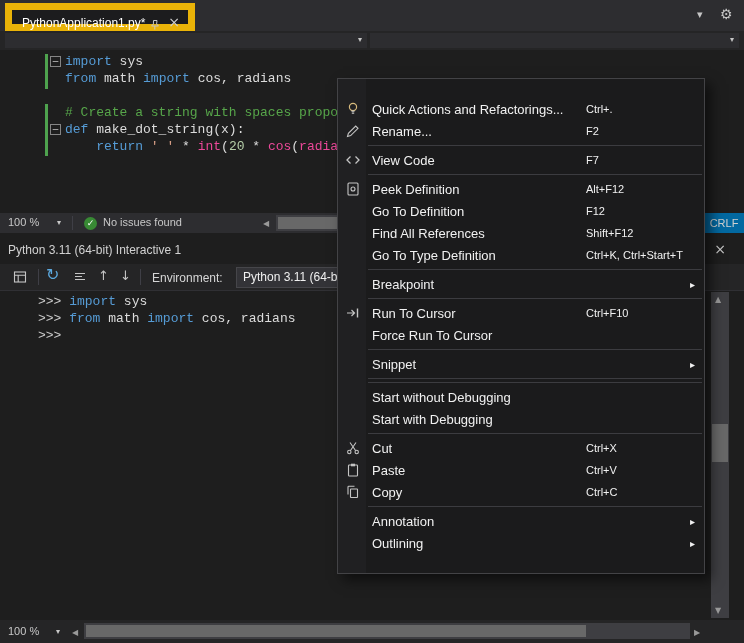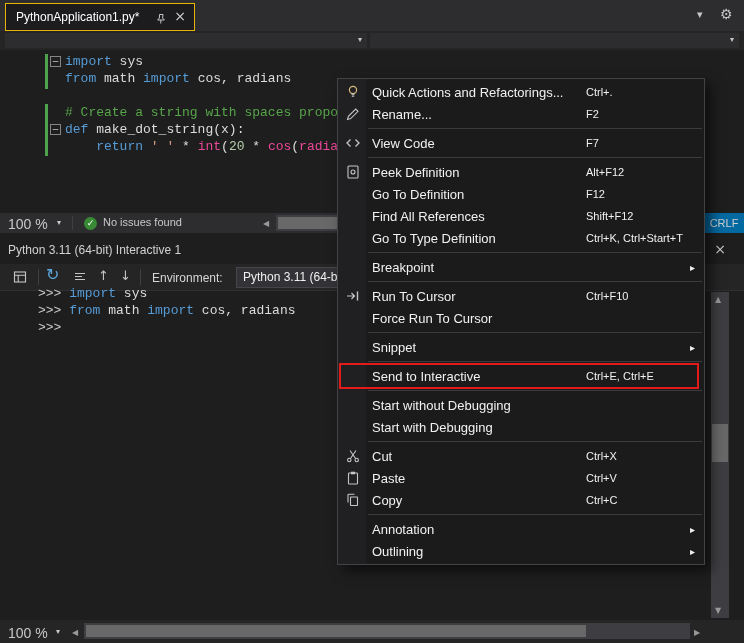--- a/index.html
+++ b/index.html
@@ -3,21 +3,21 @@
 <meta charset="utf-8">
 <style>
   *{margin:0;padding:0;box-sizing:border-box}
   html,body{background:#2d2d30}
   body{width:744px;height:643px;font-family:"Liberation Sans",sans-serif;overflow:hidden}
   #root{position:relative;width:744px;height:643px;background:#2d2d30;overflow:hidden}
   .glyph{font-family:"DejaVu Sans",sans-serif}
 
   
   .tab-strip{position:absolute;left:0;top:0;width:744px;height:31px;background:#2d2d30}
-  .doc-tab{position:absolute;left:5px;top:3px;width:190px;height:28px;background:#1c1c1e;border:1px solid #eab308}
+  .doc-tab{position:absolute;left:5px;top:3px;width:190px;height:28px;background:#1c1c1e;border:7px solid #eab308}
   .tab-title{position:absolute;left:10px;top:6px;font-size:12px;color:#ffffff;white-space:nowrap}
   .tab-pin{position:absolute;right:27px;top:7px}
   .tab-close{position:absolute;right:8px;top:4px;font-size:14px;color:#d0d0d0;cursor:default}
   .tr-chevron{position:absolute;left:697px;top:8px;font-size:11px;color:#c5c5c5}
   .tr-gear{position:absolute;left:720px;top:6px;font-size:14px;color:#c5c5c5}
 
   
   .nav-bar{position:absolute;left:0;top:31px;width:744px;height:19px;background:#252526}
   .nav-combo{position:absolute;top:2px;height:15px;background:#2d2d30}
   .nav-combo1{left:5px;width:362px}
@@ -32,21 +32,21 @@
   .fold{position:absolute;left:50px;width:11px;height:11px;border:1px solid #858585;background:#1e1e1e;color:#c8c8c8;font-size:9px;line-height:9px;text-align:center}
   .fold1{top:6px}.fold2{top:74px}
   #editor-code{position:absolute;left:65px;top:3px}
   .codeblock,#editor-code,#repl-code{font-family:Liberation Mono, monospace;font-size:13px;line-height:17px;white-space:pre;color:#dcdcdc}
   .code-line{height:17px}
   .tk-kw{color:#569cd6}.tk-id{color:#dcdcdc}.tk-comment{color:#57a64a}
   .tk-str{color:#d69d85}.tk-num{color:#b5cea8}.tk-fn{color:#ec4899}.tk-prompt{color:#cccccc}
 
   
   .editor-status{position:absolute;left:0;top:213px;width:744px;height:20px;background:#2d2d30}
-  .zoom-label{position:absolute;left:8px;top:3px;font-size:14px;color:#c8c8c8;white-space:nowrap}
+  .zoom-label{position:absolute;left:8px;top:3px;font-size:11px;color:#c8c8c8;white-space:nowrap}
   .zoom-chev{position:absolute;left:57px;top:5px;font-size:8px;color:#c8c8c8}
   .vsep{position:absolute;width:1px;background:#3f3f46}
   .vsep-status{left:72px;top:3px;height:14px}
   .check-circle{position:absolute;left:84px;top:4px;width:13px;height:13px;border-radius:50%;background:#388a34;display:flex;align-items:center;justify-content:center}
   .check-circle .glyph{font-size:9px;color:#ffffff;line-height:9px}
   .issues-label{position:absolute;left:103px;top:3px;font-size:11px;color:#c8c8c8;white-space:nowrap}
   .sb-left{position:absolute;left:263px;top:6px;font-size:8px;color:#999}
   .htrack{position:absolute;background:#3e3e42}
   .htrack-ed{left:276px;top:2px;width:426px;height:16px}
   .hthumb{position:absolute;background:#686868}
@@ -63,35 +63,35 @@
   .tb1{left:12px;top:5px}
   .tbsep1{left:38px;top:5px;height:16px}
   .tb2{left:46px;top:1px;font-size:16px;color:#5ca9de}
   .tb3{left:72px;top:5px}
   .tb4{left:98px;top:4px;font-size:13px;color:#c5c5c5}
   .tb5{left:120px;top:4px;font-size:13px;color:#c5c5c5}
   .tbsep2{left:140px;top:5px;height:16px}
   .env-label{position:absolute;left:152px;top:7px;font-size:12px;color:#d6d6d6;white-space:nowrap}
   .env-combo{position:absolute;left:236px;top:3px;width:118px;height:21px;background:#333337;border:1px solid #46464a}
   .env-combo span{display:block;padding-left:6px;font-size:12px;line-height:19px;color:#f0f0f0;white-space:nowrap;overflow:hidden}
-  #repl-code{position:absolute;left:38px;top:52px}
+  #repl-code{position:absolute;left:38px;top:60px}
   .vscroll{position:absolute;left:711px;top:59px;width:18px;height:326px;background:#3e3e42}
   .vs-up{position:absolute;left:4px;top:3px;font-size:8px;color:#999}
   .vs-down{position:absolute;left:4px;bottom:3px;font-size:8px;color:#999}
   .vthumb{position:absolute;left:1px;top:132px;width:16px;height:38px;background:#686868}
   .bottom-status{position:absolute;left:0;top:387px;width:744px;height:23px;background:#252526}
   .bz{left:8px;top:5px}
   .zoom-chev2{position:absolute;left:56px;top:7px;font-size:8px;color:#c8c8c8}
   .sb-left2{position:absolute;left:72px;top:8px;font-size:8px;color:#999}
   .htrack-bot{left:84px;top:3px;width:606px;height:16px}
   .hthumb-bot{left:2px;top:2px;width:500px;height:12px}
   .sb-right2{position:absolute;left:694px;top:8px;font-size:8px;color:#999}
 
   
-  .context-menu{position:absolute;left:337px;top:78px;width:368px;background:#1b1b1c;border:1px solid #434346;box-shadow:6px 6px 12px rgba(0,0,0,.55);padding:2px 0;z-index:10}
+  .context-menu{position:absolute;left:337px;top:78px;width:368px;background:#1b1b1c;border:1px solid #434346;box-shadow:6px 6px 12px rgba(0,0,0,.55);padding:19px 0;z-index:10}
   .context-menu::before{content:'';position:absolute;left:0;top:0;bottom:0;width:28px;background:#202022}
   .menu-item{position:relative;height:22px;display:flex;align-items:center;color:#f1f1f1;font-size:13px;cursor:default}
   .mi-icon{flex:0 0 30px;display:flex;align-items:center;justify-content:center;position:relative;z-index:1}
   .mi-icon svg{display:block}
   .mi-label{margin-left:4px;white-space:nowrap;position:relative;z-index:1}
   .mi-shortcut{position:absolute;left:248px;font-size:11px;white-space:nowrap}
   .mi-arrow{position:absolute;right:9px;font-size:10px;color:#f1f1f1}
   .menu-sep{height:1px;background:#3c3c40;margin:3px 2px 3px 30px;position:relative;z-index:1}
   .menu-item.highlighted::after{content:'';position:absolute;left:1px;right:5px;top:-2px;bottom:-2px;border:2px solid #e21a1a;pointer-events:none;z-index:2}
 </style>
@@ -267,25 +267,20 @@
           <span class="mi-icon"></span>
           <span class="mi-label">Force Run To Cursor</span>
         </div>
         <div class="menu-sep"></div>
         <div class="menu-item">
           <span class="mi-icon"></span>
           <span class="mi-label">Snippet</span>
           <span class="mi-arrow glyph">▸</span>
         </div>
         <div class="menu-sep"></div>
-        <div class="menu-item highlighted">
-          <span class="mi-icon"></span>
-          <span class="mi-label">Send to Interactive</span>
-          <span class="mi-shortcut">Ctrl+E, Ctrl+E</span>
-        </div>
         <div class="menu-sep"></div>
         <div class="menu-item">
           <span class="mi-icon"></span>
           <span class="mi-label">Start without Debugging</span>
         </div>
         <div class="menu-item">
           <span class="mi-icon"></span>
           <span class="mi-label">Start with Debugging</span>
         </div>
         <div class="menu-sep"></div>

